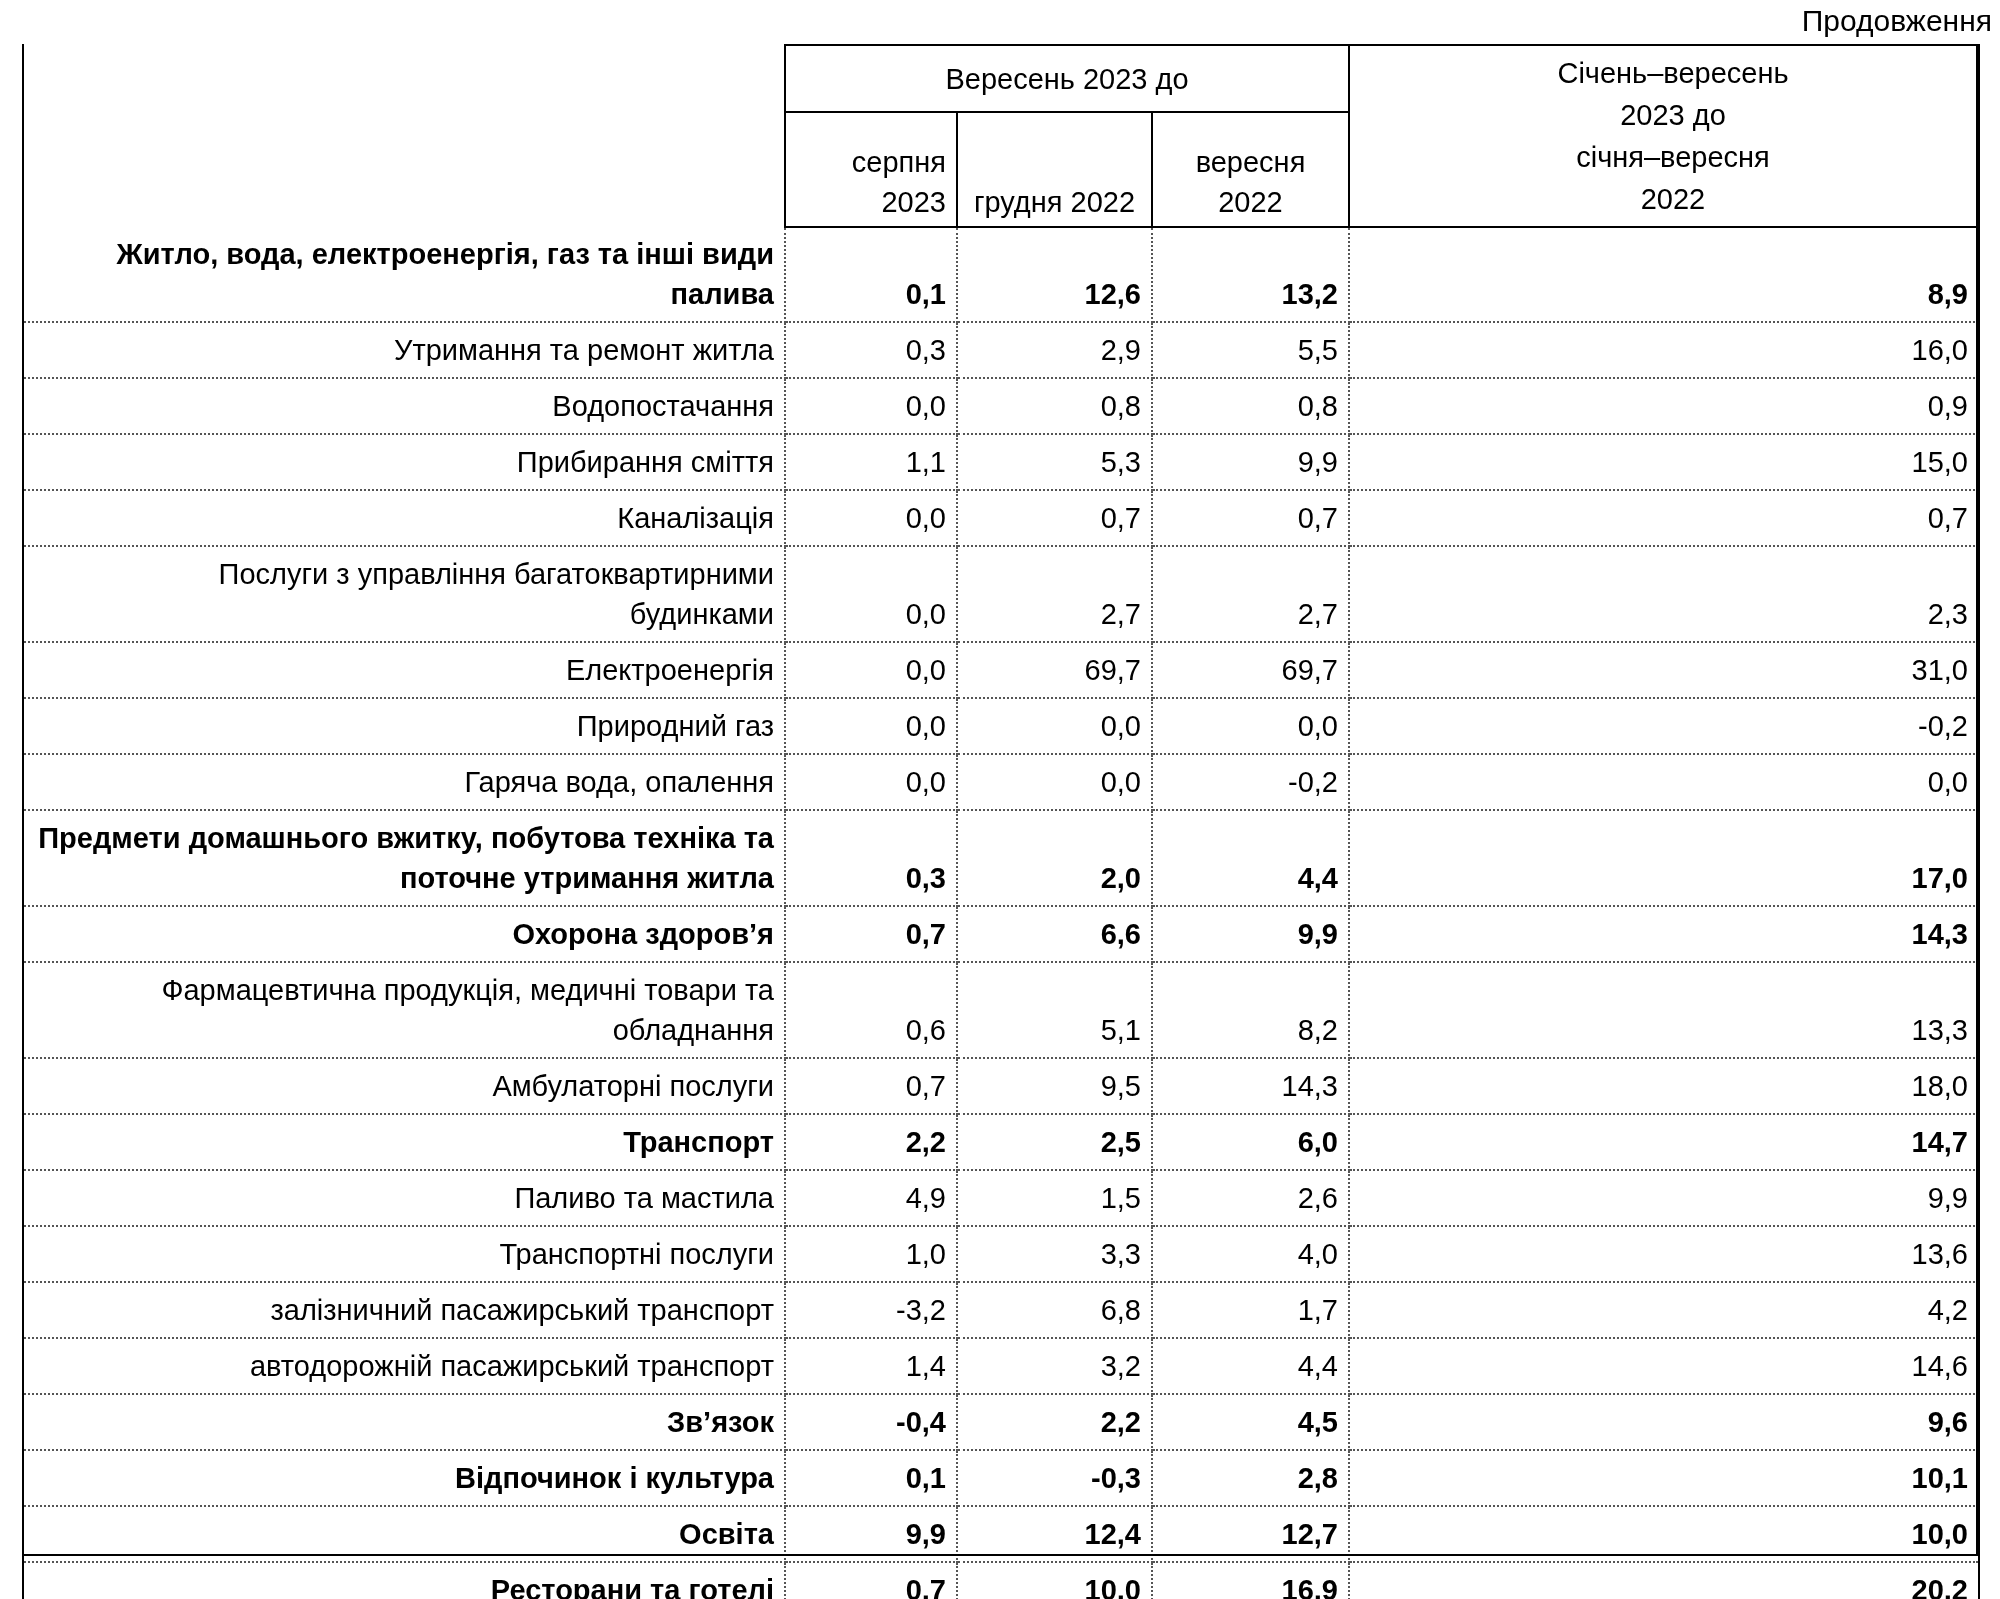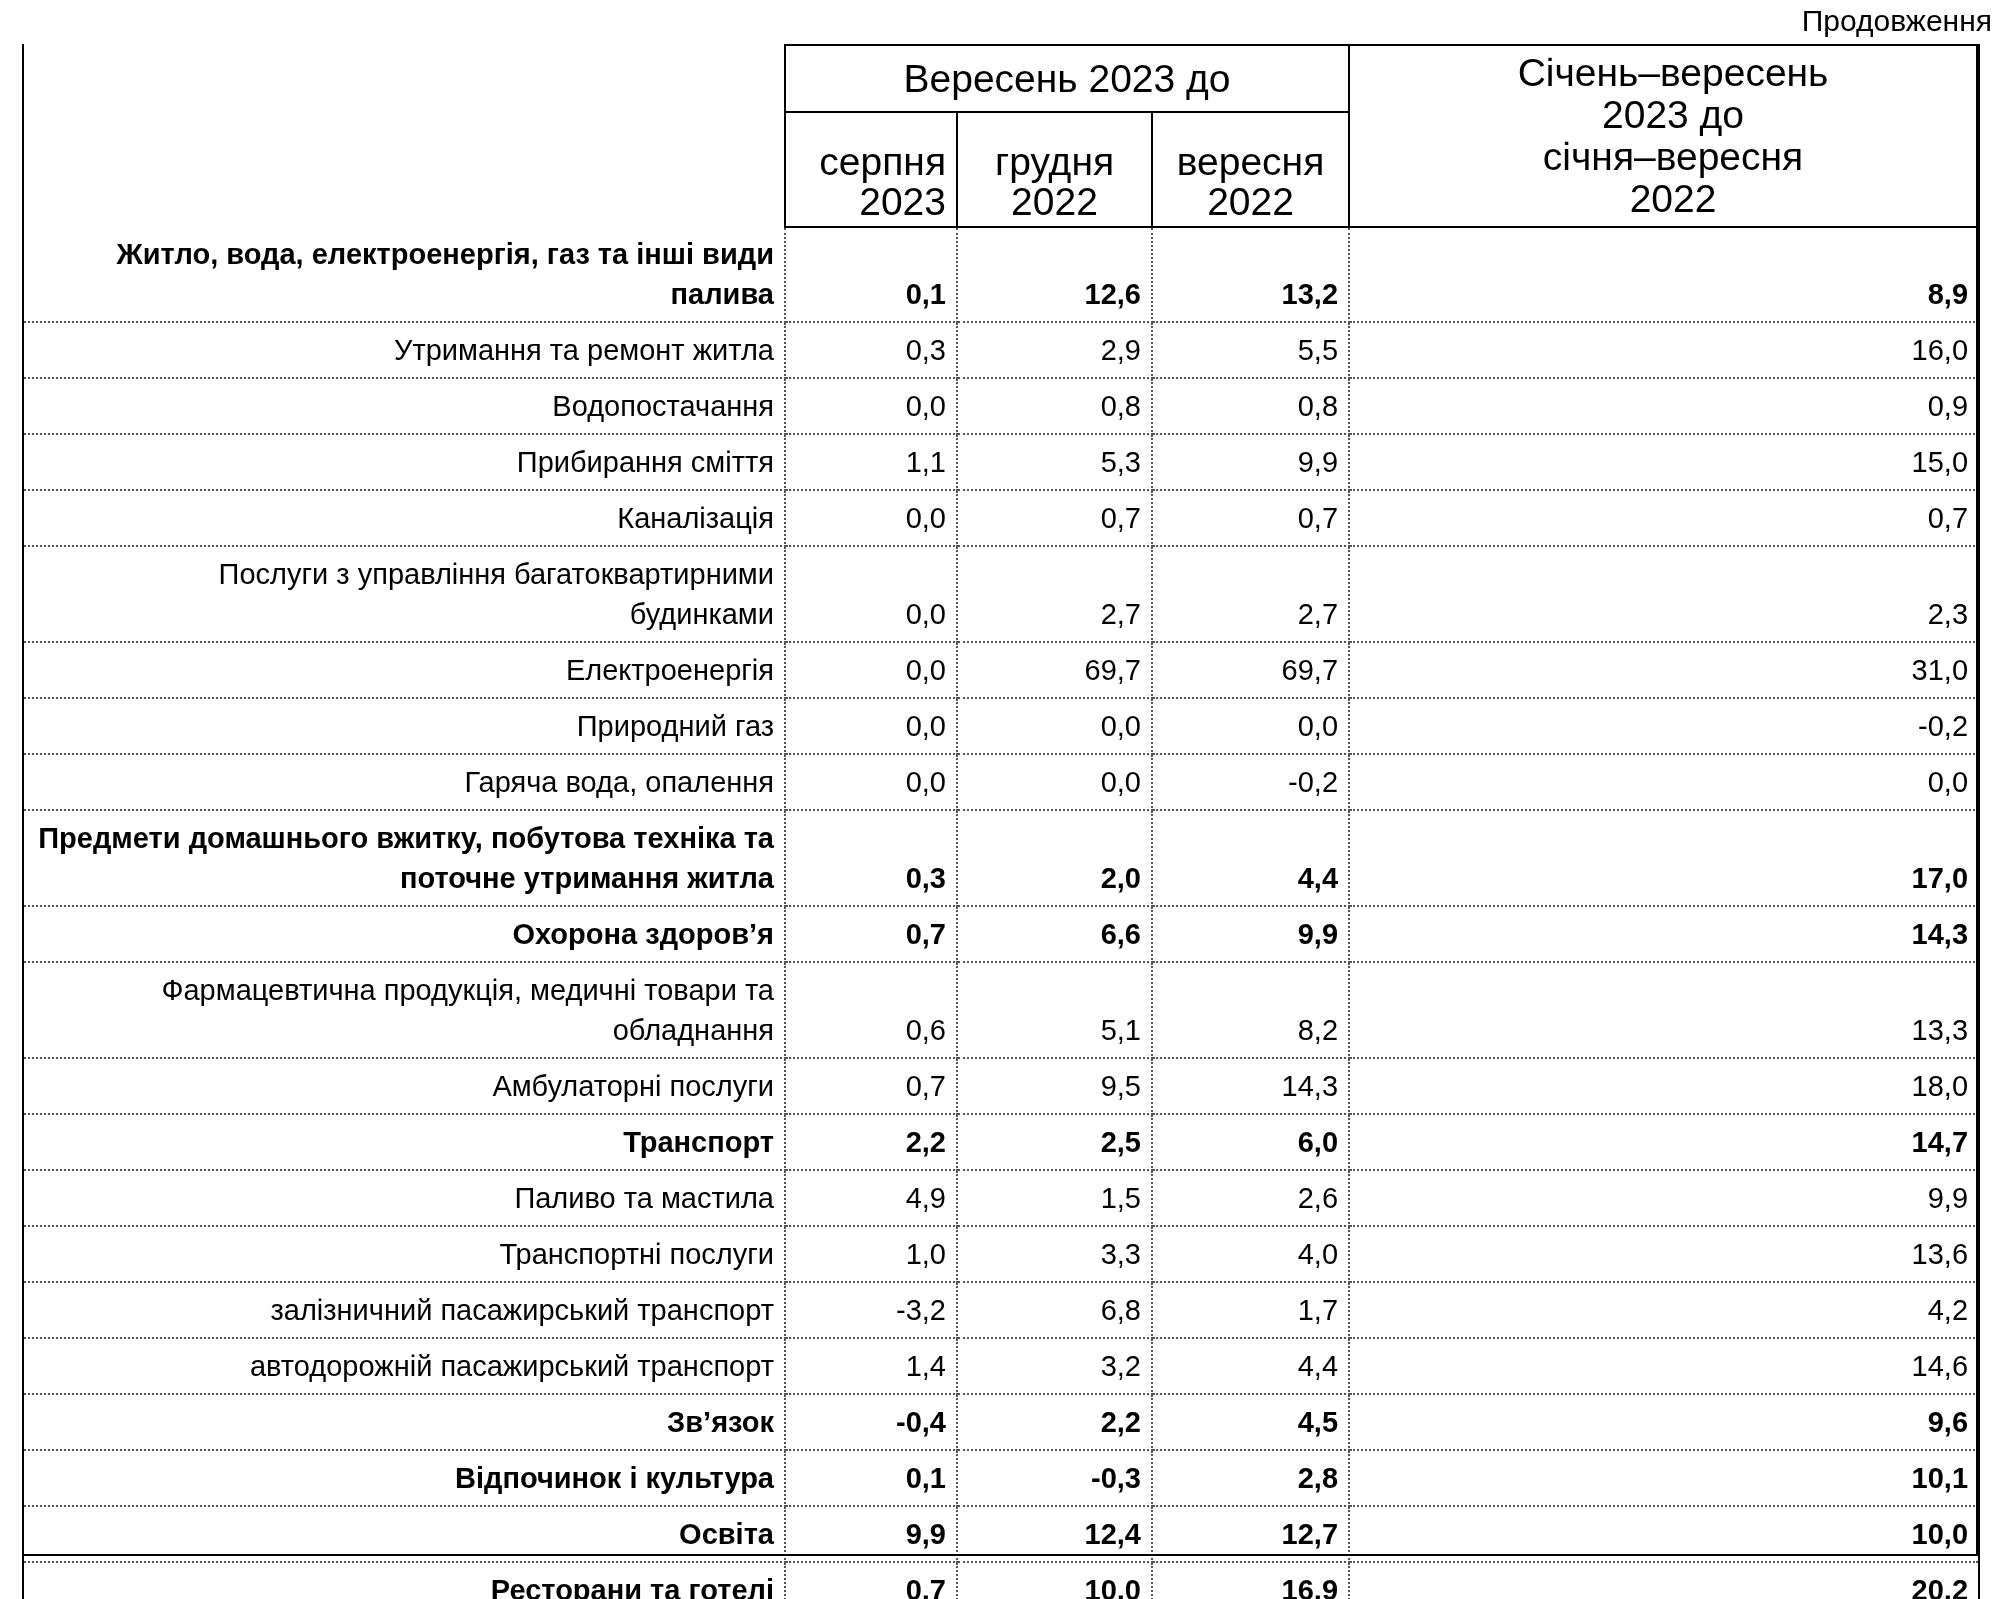--- a/index.html
+++ b/index.html
@@ -46,21 +46,21 @@
 
   table.cpi col.c-name  { width: 762px; }
   table.cpi col.c-aug   { width: 172px; }
   table.cpi col.c-dec   { width: 195px; }
   table.cpi col.c-sep   { width: 197px; }
   table.cpi col.c-ytd   { width: 630px; }
 
   
   th {
     font-weight: normal;
-    font-size: 39px;
+    font-size: 29px;
     line-height: 40px;
     padding: 6px 10px;
     vertical-align: middle;
     text-align: center;
   }
   th.blank-corner {
     border: none;
   }
   th.grp {
     border-left: 2px solid #000;

